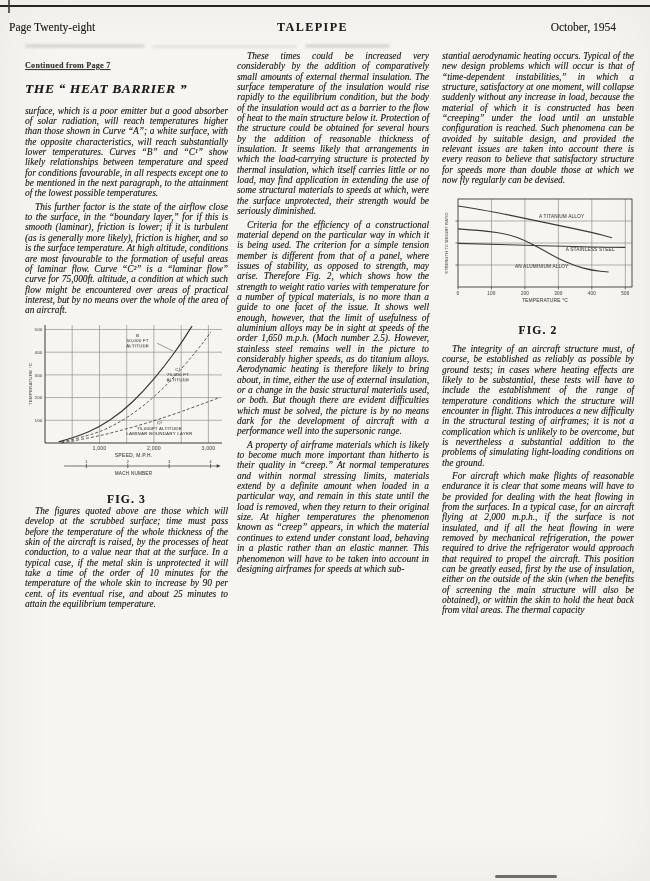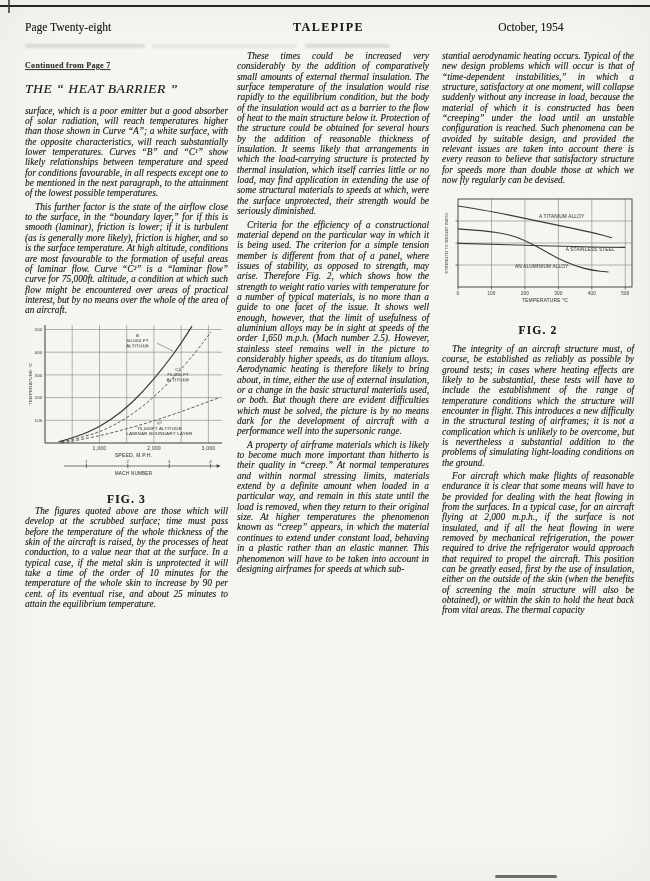--- a/index.html
+++ b/index.html
@@ -1,36 +1,36 @@
 <!DOCTYPE html>
 <html><head>
 <meta charset="utf-8">
 <style>
   html,body{margin:0;padding:0;background:#e9e8e4;}
   .page{position:relative;width:650px;height:881px;background:#f6f5f1;overflow:hidden;
         font-family:"Liberation Serif","DejaVu Serif",serif;color:#1d1c1a;
         box-shadow:inset 0 0 60px rgba(60,55,40,0.06);}
   .top-rule{position:absolute;top:5px;left:0;width:650px;height:2px;background:#26251f;}
   .corner-mark{position:absolute;top:0;left:8px;width:2px;height:13px;background:#3a3a35;opacity:.8;}
-  .header{position:absolute;top:20px;left:25px;width:607px;display:flex;align-items:baseline;
+  .header{position:absolute;top:20px;left:9px;width:607px;display:flex;align-items:baseline;
           text-shadow:0.2px 0.2px 0.3px rgba(20,20,20,0.35);}
   .header .hleft{flex:1;font-size:11.5px;}
   .header .hcenter{flex:1;text-align:center;font-weight:bold;font-size:12px;letter-spacing:1.5px;}
-  .header .hright{flex:1;text-align:center;font-size:11.5px;font-family:Liberation Serif, serif;}
+  .header .hright{flex:1;text-align:right;font-size:11.5px;font-family:Liberation Serif, serif;}
   .smudge{position:absolute;background:#b9b7b0;opacity:.45;filter:blur(1px);border-radius:2px;}
   .columns{position:absolute;top:40px;left:25px;width:610px;height:841px;display:flex;overflow:hidden;}
   .col{text-align:justify;font-size:9.3px;line-height:10.35px;
        text-shadow:0.2px 0.2px 0.3px rgba(20,20,20,0.4);}
   .col1{width:203px;margin-right:9px;}
   .col2{width:192px;margin-right:13px;}
   .col3{width:192px;}
   .col p{margin:0 0 3px 0;text-indent:10px;font-style:italic;}
   .col p.noindent{text-indent:0;}
   .continued{margin-top:21px;font-size:8px;font-weight:bold;color:#3a3835;letter-spacing:0.3px;text-decoration:underline;}
-  .title{margin:13px 0 11px 0;font-size:13.5px;font-style:italic;font-weight:normal;
+  .title{margin:13px 0 11px 0;font-size:13.5px;font-style:italic;font-weight:bold;
          letter-spacing:0.6px;text-align:left;}
   figure{margin:4px 0 2px 0;text-align:center;}
   figcaption{font-weight:bold;font-size:11.5px;letter-spacing:1.2px;margin-top:12px;}
   svg{display:block;margin:0 auto;}
 </style>
 </head>
 <body>
 
 <div class="page">
   <div class="top-rule"></div>

